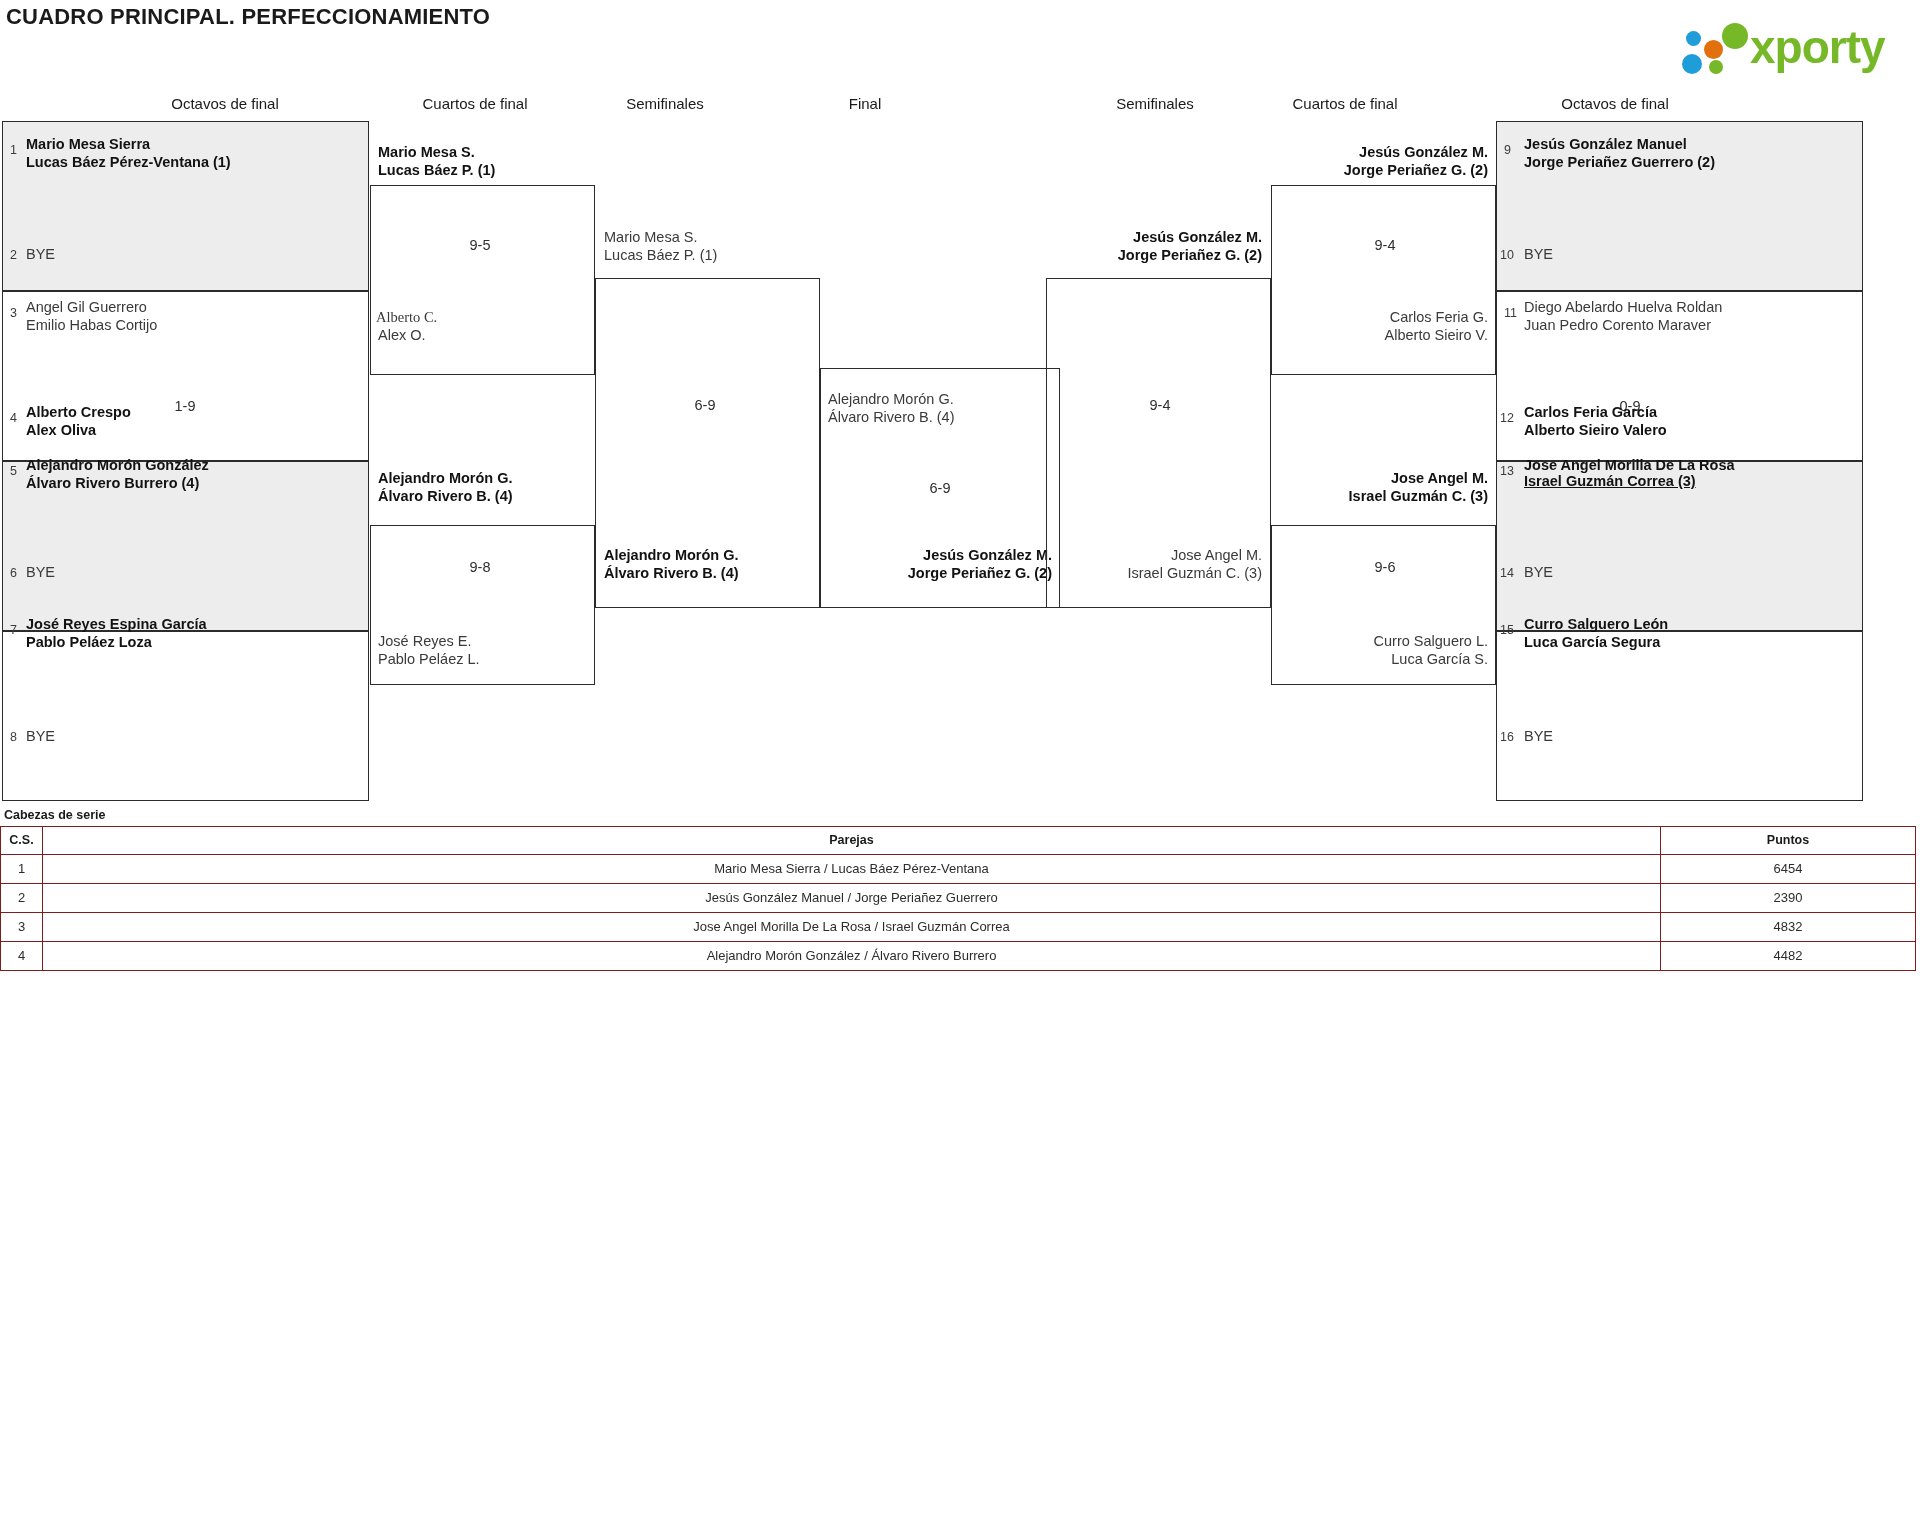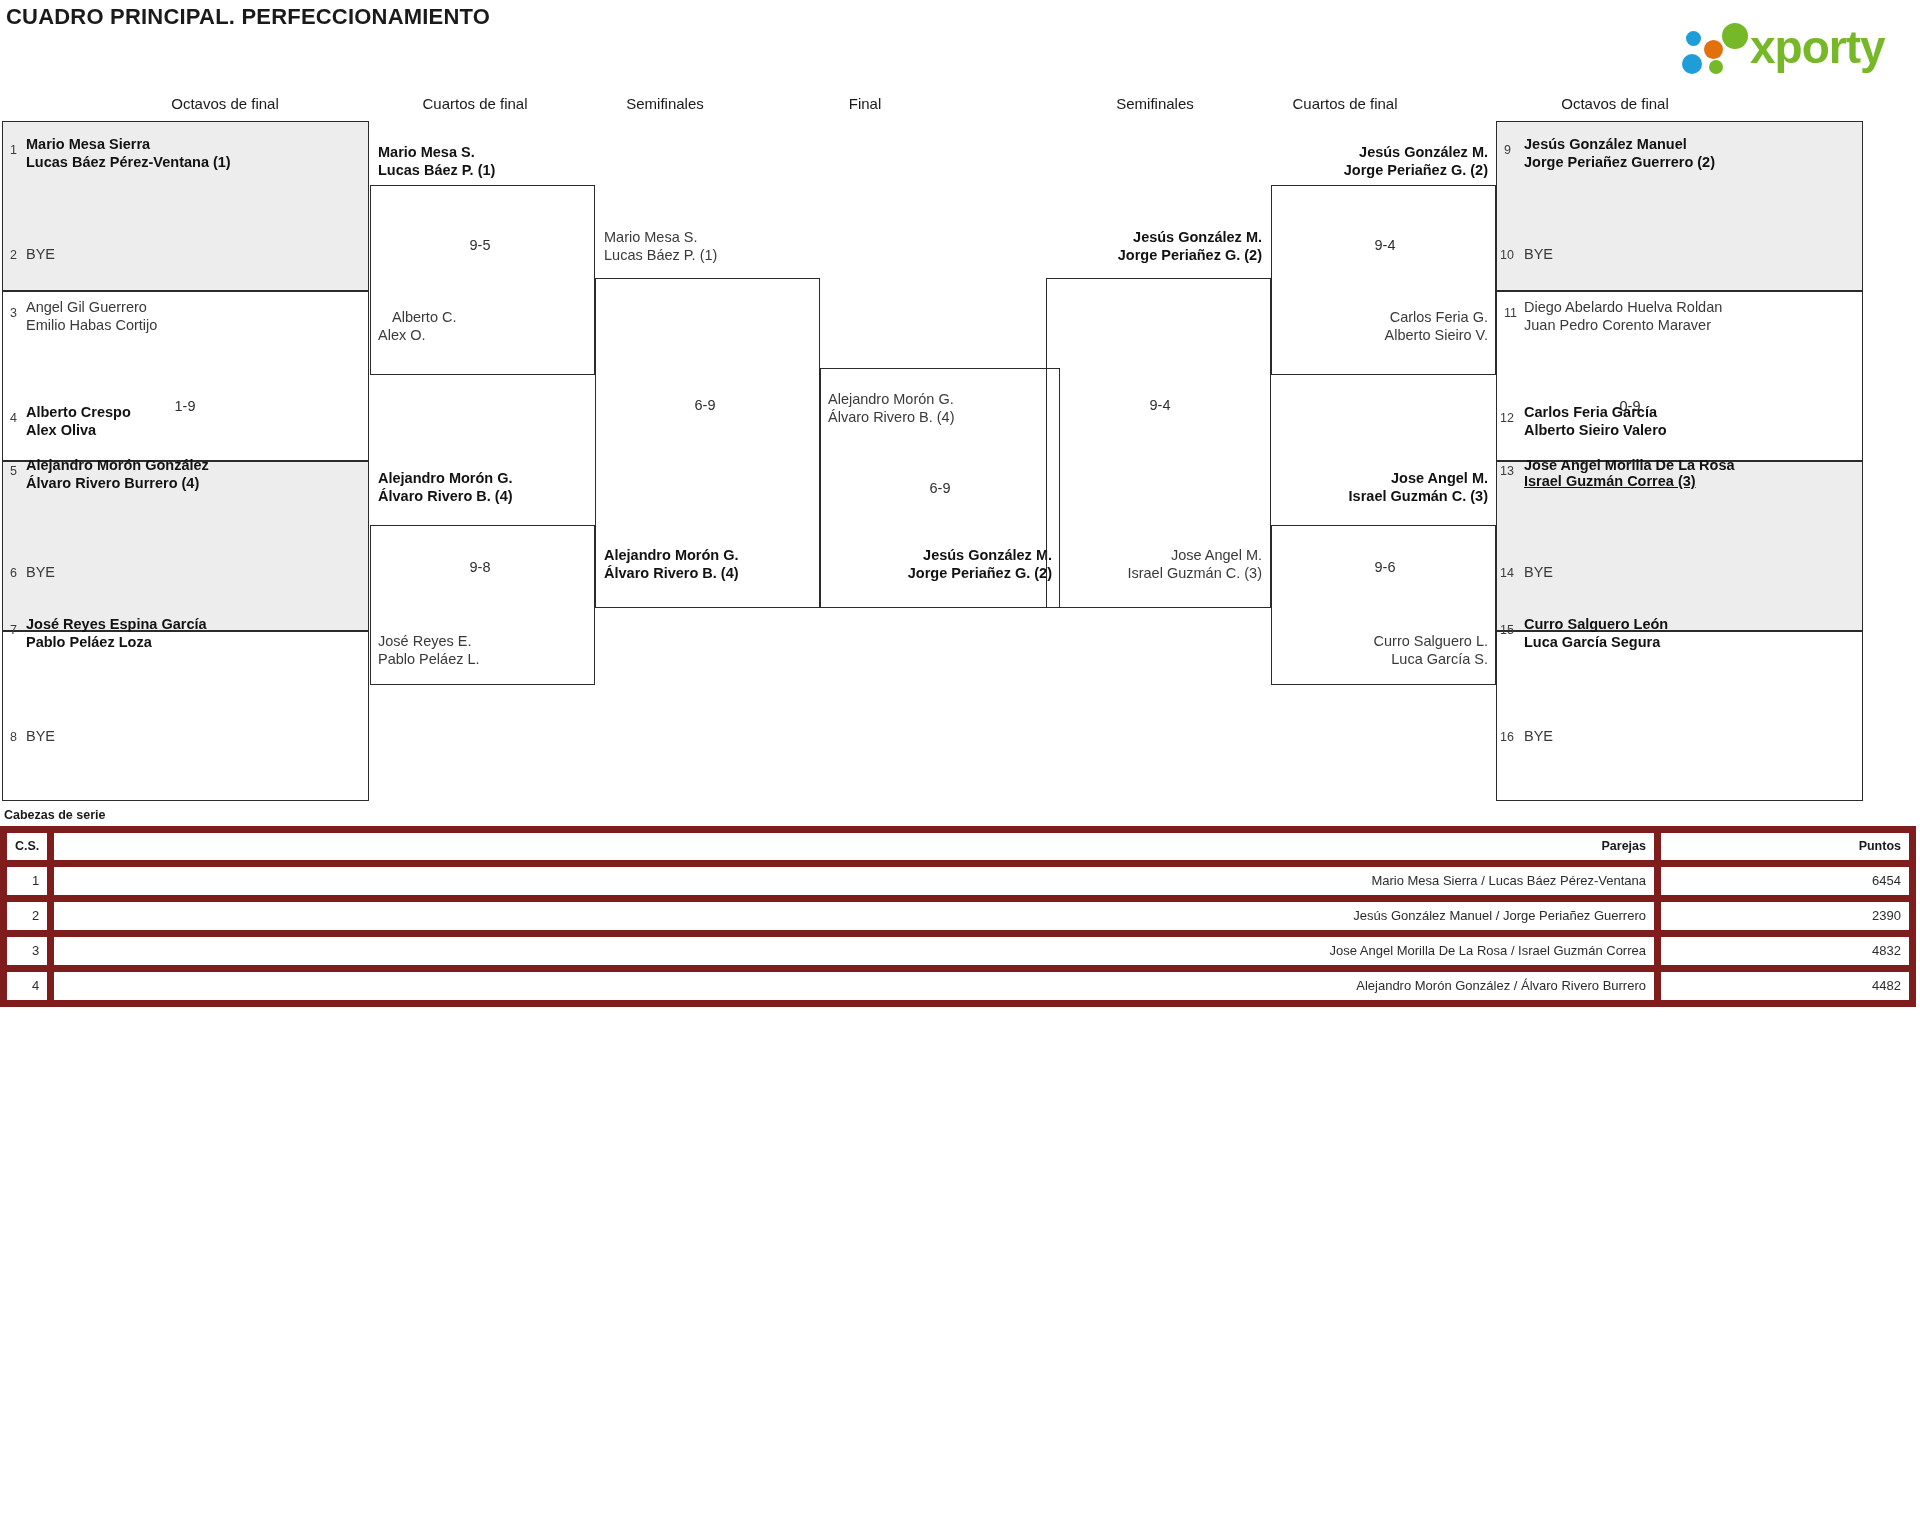--- a/index.html
+++ b/index.html
@@ -67,21 +67,21 @@
   
   .seeds-title {
     position: absolute; left: 4px; top: 808px;
     font-size: 12.5px; font-weight: 700; color: #1a1a1a;
   }
   .seeds-table {
     position: absolute; left: 0; top: 826px; width: 1916px;
     border-collapse: collapse; font-size: 13px;
   }
   .seeds-table th, .seeds-table td {
-    border: 7px solid #7f1d1d; text-align: right; font-weight: 400;
+    border: 1px solid #7f1d1d; text-align: center; font-weight: 400;
     color: #2c2c2c; padding: 6px 8px 7px 8px;
   }
   .seeds-table thead th { font-weight: 700; color: #1a1a1a; font-size: 12.5px; }
   .col-cs   { width: 42px; }
   .col-pts  { width: 255px; }
 </style>
 </head>
 <body>
 
 <div class="page">
@@ -153,21 +153,21 @@
     <span class="num" style="left:8px; top:1px;">8</span>
     <span class="names bye" style="left:24px; top:0px;">BYE</span>
   </div>
 
   <div class="bx nofill" style="left:370px; top:185px; width:225px; height:190px;"></div>
   <div class="bx nofill" style="left:370px; top:525px; width:225px; height:160px;"></div>
 
   <div class="adv win" style="left:378px; top:143px;">Mario Mesa S.</div>
   <div class="adv win" style="left:378px; top:161px;">Lucas Báez P. (1)</div>
   <div class="score" style="left:420px; top:237px; width:120px;">9-5</div>
-  <div class="adv lose" style="left:392px; top:308px;">Alberto C.</div>
+  <div class="adv lose" style="left:376px; top:308px;font-family:Liberation Serif, serif;">Alberto C.</div>
   <div class="adv lose" style="left:378px; top:326px;">Alex O.</div>
 
   <div class="adv win" style="left:378px; top:469px;">Alejandro Morón G.</div>
   <div class="adv win" style="left:378px; top:487px;">Álvaro Rivero B. (4)</div>
   <div class="score" style="left:420px; top:559px; width:120px;text-align:center;">9-8</div>
   <div class="adv lose" style="left:378px; top:632px;">José Reyes E.</div>
   <div class="adv lose" style="left:378px; top:650px;">Pablo Peláez L.</div>
 
   <div class="bx nofill" style="left:595px; top:278px; width:225px; height:330px;"></div>
   <div class="adv lose" style="left:604px; top:228px;">Mario Mesa S.</div>

